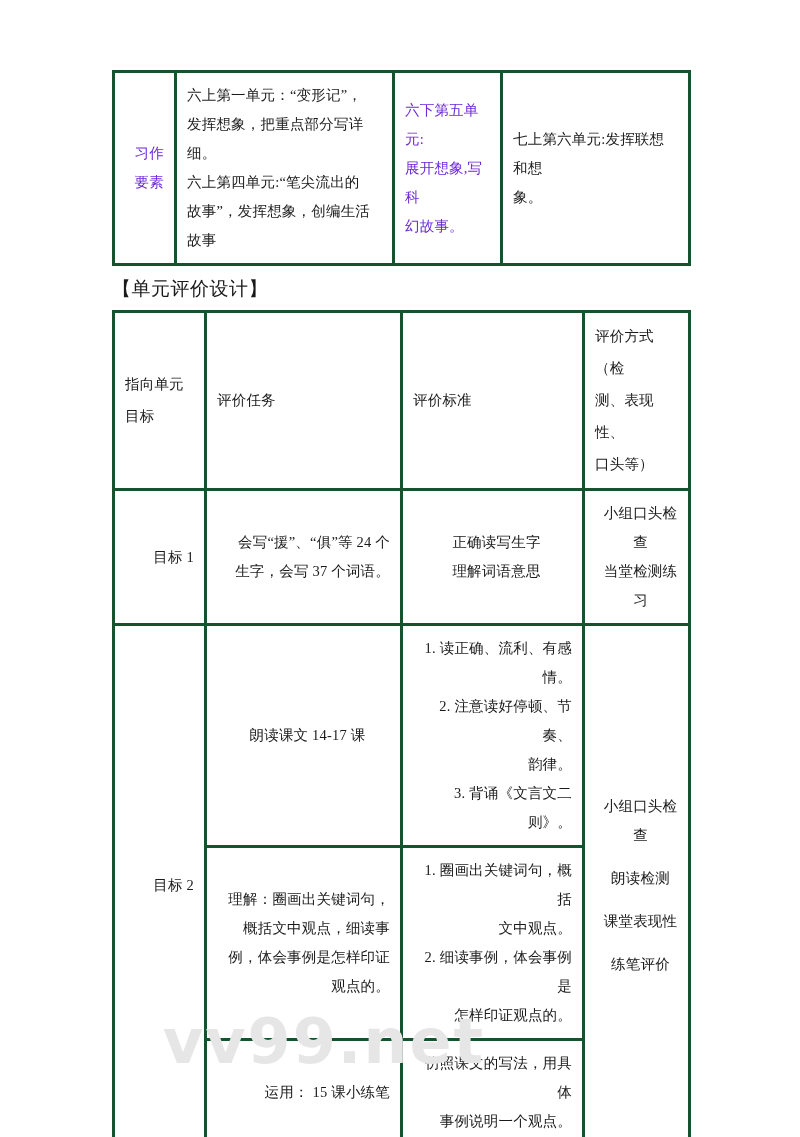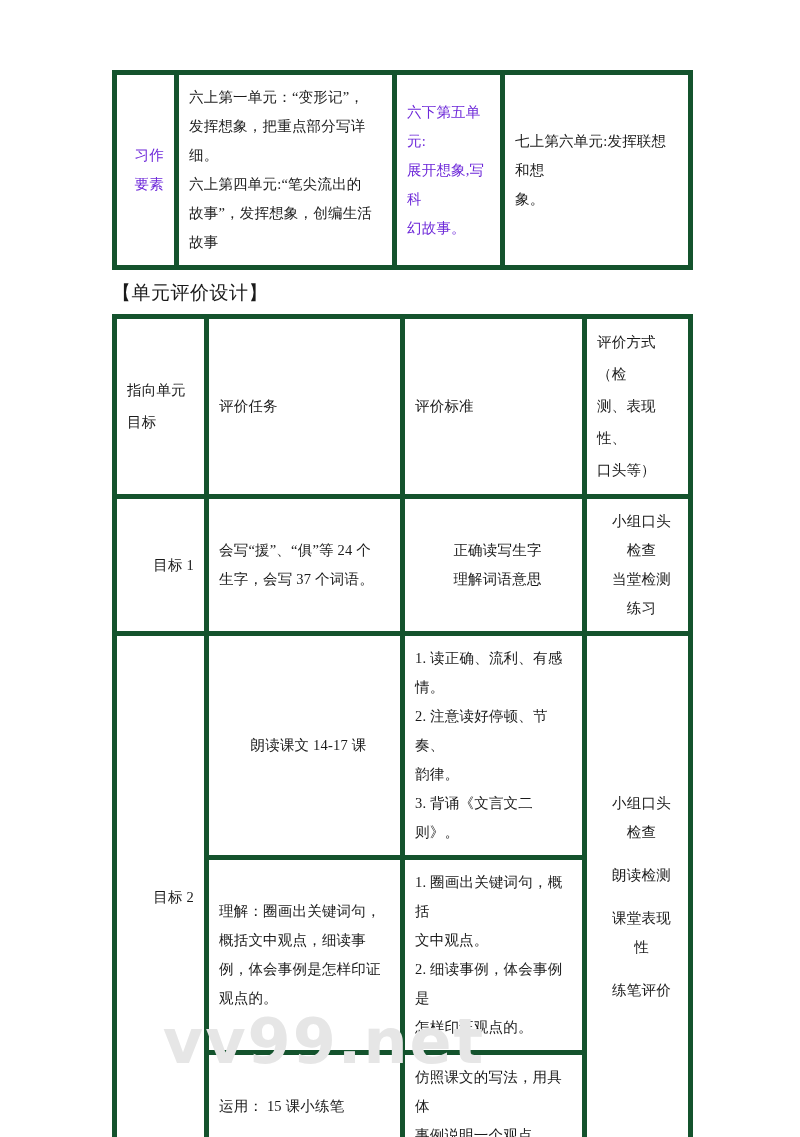--- a/index.html
+++ b/index.html
@@ -28,21 +28,21 @@
     left: 112px;
     top: 70px;
     width: 576px;
   }
   table.doc-table {
     border-collapse: collapse;
     width: 576px;
     table-layout: fixed;
   }
   table.doc-table td {
-    border: 5px solid #14532d;
+    border: 3px solid #14532d;
     vertical-align: middle;
     padding: 8px 10px;
     font-size: 14.5px;
     line-height: 2.0;
     letter-spacing: 0.2px;
   }
   .red { color: #6d28d9; }
 
   
   .t1 col.c1 { width: 62px; }
@@ -81,21 +81,21 @@
     text-align: left;
     vertical-align: middle;
     line-height: 2.2;
   }
   .t2 td.ctr {
     text-align: center;
     vertical-align: middle;
     padding-left: 18px;
   }
   .t2 td.lft {
-    text-align: left;
+    text-align: right;
     vertical-align: middle;
   }
   .line { display: block; }
   .method-cell .line { margin: 14px 0; }
 
   .watermark {
     position: absolute;
     left: 0;
     top: 1005px;
     width: 648px;

